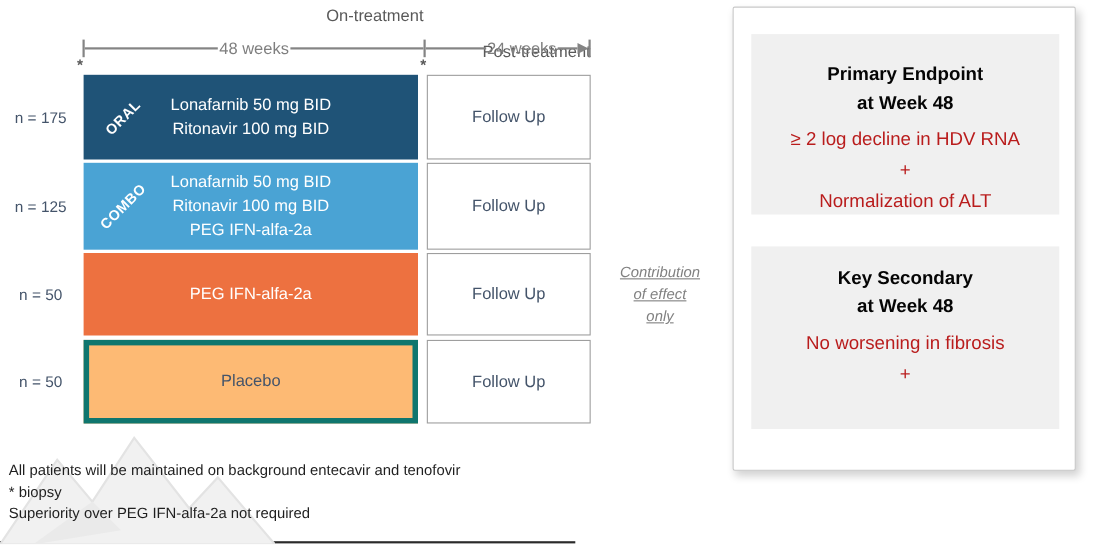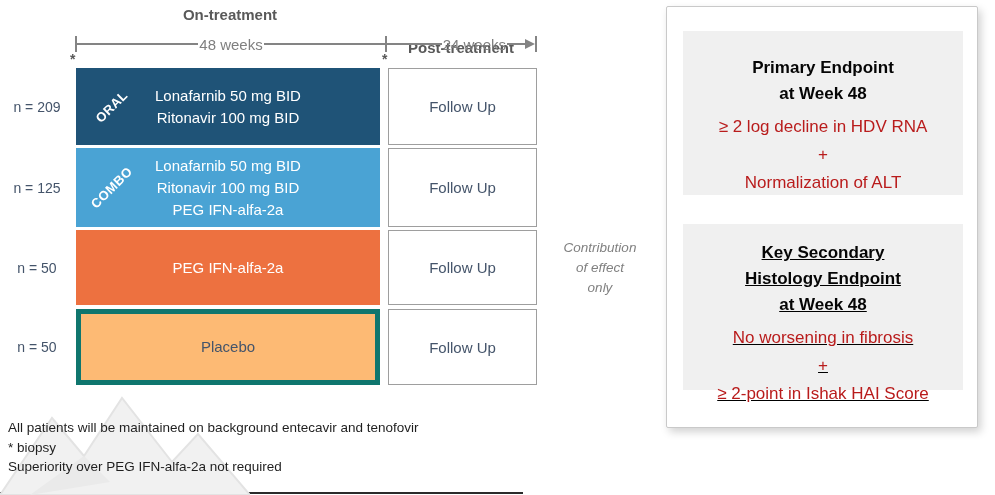--- a/index.html
+++ b/index.html
@@ -1,21 +1,21 @@
 <!DOCTYPE html>
 <html><head>
 <meta charset="utf-8">
 <style>
   * { margin:0; padding:0; box-sizing:border-box; }
   html,body { background:#ffffff; }
   body { font-family:"Liberation Sans", sans-serif; }
   .canvas { position:relative; width:995px; height:495px; background:#fff; overflow:hidden; }
 
   
-  .hdr-label { position:absolute; top:6px; font-size:15px; font-weight:700; color:#595959; text-align:center; }
+  .hdr-label { position:absolute; top:6px; font-size:15px; font-weight:400; color:#595959; text-align:right; }
   .hdr-on   { left:75px;  width:310px; }
   .hdr-post { left:385px; width:152px;margin-top:33px; }
   .tl { position:absolute; left:75px; top:36px; width:462px; height:16px; display:flex; }
   .tl-sec { display:flex; align-items:center; }
   .tick { width:2px; height:16px; background:#848484; flex:0 0 2px; }
   .seg { flex:1 1 auto; height:2px; background:#848484; }
   .tl-label { font-size:15px; color:#7f7f7f; margin:0 1px; white-space:nowrap; }
   .arrowhead { width:0; height:0; border-left:10px solid #848484; border-top:5px solid transparent; border-bottom:5px solid transparent; flex:0 0 10px; }
   .asterisk { position:absolute; font-size:14px; font-weight:700; color:#595959; }
 
@@ -23,32 +23,32 @@
   .row { position:absolute; left:0; width:660px; }
   .n-label { position:absolute; left:4px; width:66px; top:50%; transform:translateY(-50%); text-align:center; font-size:14px; color:#44546a; }
   .arm-box { position:absolute; left:76px; width:304px; top:0; bottom:0; display:flex; flex-direction:column; justify-content:center; text-align:center; color:#fff; font-size:15px; line-height:22px; }
   .arm-navy   { background:#1f5377; }
   .arm-blue   { background:#4aa3d4; }
   .arm-orange { background:#ed7140; }
   .arm-white  { background:#fdba74; border:5px solid #0f766e; color:#44546a; }
   .arm-tag { position:absolute; left:4px; top:50%; width:64px; text-align:center; transform:translateY(-50%) rotate(-45deg); font-size:13px; font-weight:600; letter-spacing:.5px; color:#fff; }
   .follow-box { position:absolute; left:388px; width:149px; top:0; bottom:0; background:#fff; border:1px solid #9e9e9e; display:flex; align-items:center; justify-content:center; font-size:15px; color:#44546a; }
 
-  .contrib { position:absolute; left:546px; width:108px; top:238px; text-align:center; font-size:13.5px; font-style:italic; color:#808080; line-height:20px; }
+  .contrib { position:absolute; left:546px; width:108px; top:238px; text-align:center; font-size:13.5px; font-style:italic; color:#808080; line-height:20px;text-decoration:underline; }
 
   
   .footnotes { position:absolute; left:8px; top:418px; font-size:13.5px; color:#1f1f1f; line-height:19.5px; z-index:2; }
   .watermark { position:absolute; left:0; top:390px; z-index:1; }
   .bottom-line { position:absolute; left:0; top:492px; width:523px; height:2px; background:#2b2b2b; }
 
   
   .card { position:absolute; left:666px; top:6px; width:312px; height:422px; background:#fff; border:1px solid #c9c9c9; border-radius:2px; box-shadow:3px 4px 8px rgba(0,0,0,.18); }
   .ep-box { position:absolute; left:16px; width:280px; background:#f0f0f0; text-align:center; }
   .ep-box-1 { top:24px;  height:164px; padding-top:24px; }
-  .ep-box-2 { top:217px; height:166px; padding-top:16px;text-decoration:underline; }
+  .ep-box-2 { top:217px; height:166px; padding-top:16px; }
   .ep-title { font-size:17px; font-weight:700; color:#050505; line-height:26px; }
   .ep-body  { font-size:17px; color:#b91c1c; line-height:28px; }
   .ep-gap { height:6px; }
 </style>
 </head>
 <body>
 
 <div class="canvas">
 
   <div class="hdr-label hdr-on">On-treatment</div>
@@ -68,21 +68,21 @@
       <div class="seg" style="max-width:18px"></div>
       <div class="arrowhead"></div>
       <div class="tick"></div>
     </div>
   </div>
 
   <div class="asterisk" style="left:70px; top:51px">*</div>
   <div class="asterisk" style="left:382px; top:51px">*</div>
 
   <div class="row" style="top:68px; height:77px">
-    <div class="n-label">n = 209</div>
+    <div class="n-label">n = 175</div>
     <div class="arm-box arm-navy">
       <div class="arm-tag">ORAL</div>
       <div>Lonafarnib 50 mg BID</div>
       <div>Ritonavir 100 mg BID</div>
     </div>
     <div class="follow-box">
       <span>Follow Up</span>
     </div>
   </div>
 
@@ -141,22 +141,20 @@
     <div class="ep-box ep-box-1">
       <div class="ep-title">Primary Endpoint</div>
       <div class="ep-title">at Week 48</div>
       <div class="ep-gap"></div>
       <div class="ep-body">≥ 2 log decline in HDV RNA</div>
       <div class="ep-body">+</div>
       <div class="ep-body">Normalization of ALT</div>
     </div>
     <div class="ep-box ep-box-2">
       <div class="ep-title">Key Secondary</div>
-      <div class="ep-title">Histology Endpoint</div>
       <div class="ep-title">at Week 48</div>
       <div class="ep-gap"></div>
       <div class="ep-body">No worsening in fibrosis</div>
       <div class="ep-body">+</div>
-      <div class="ep-body">≥ 2-point in Ishak HAI Score</div>
     </div>
   </div>
 
 </div>
 
 </body></html>

